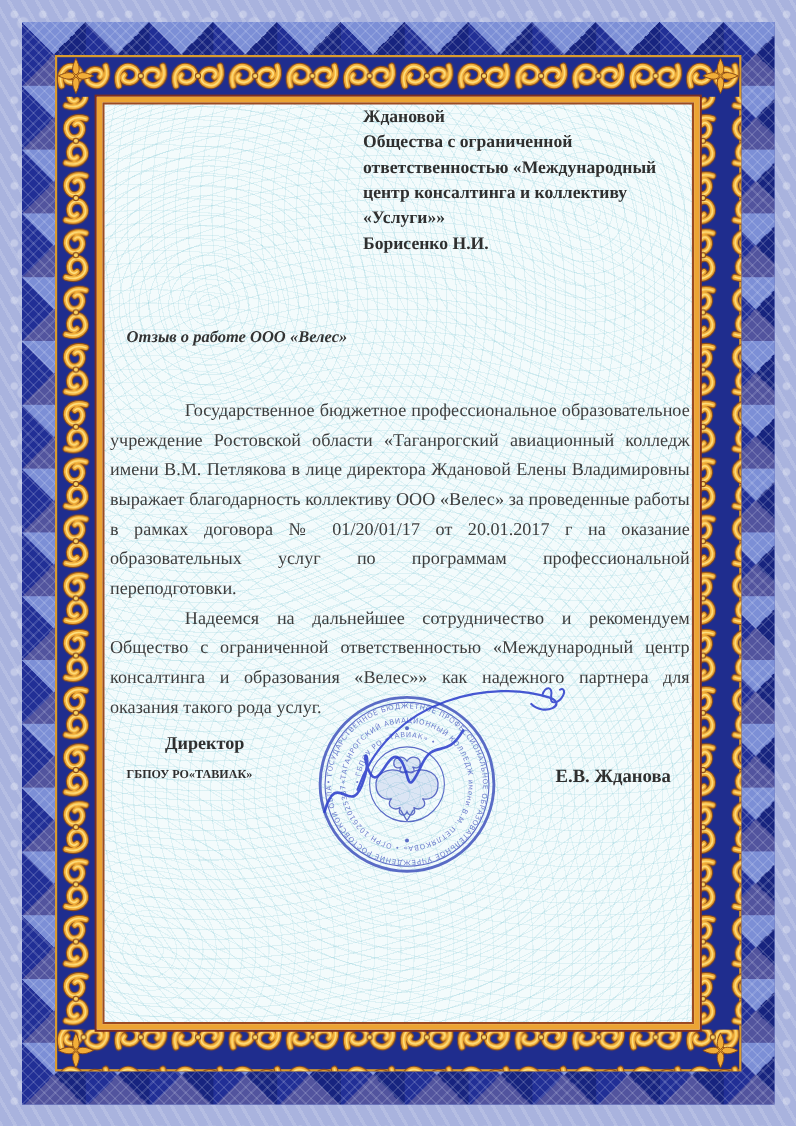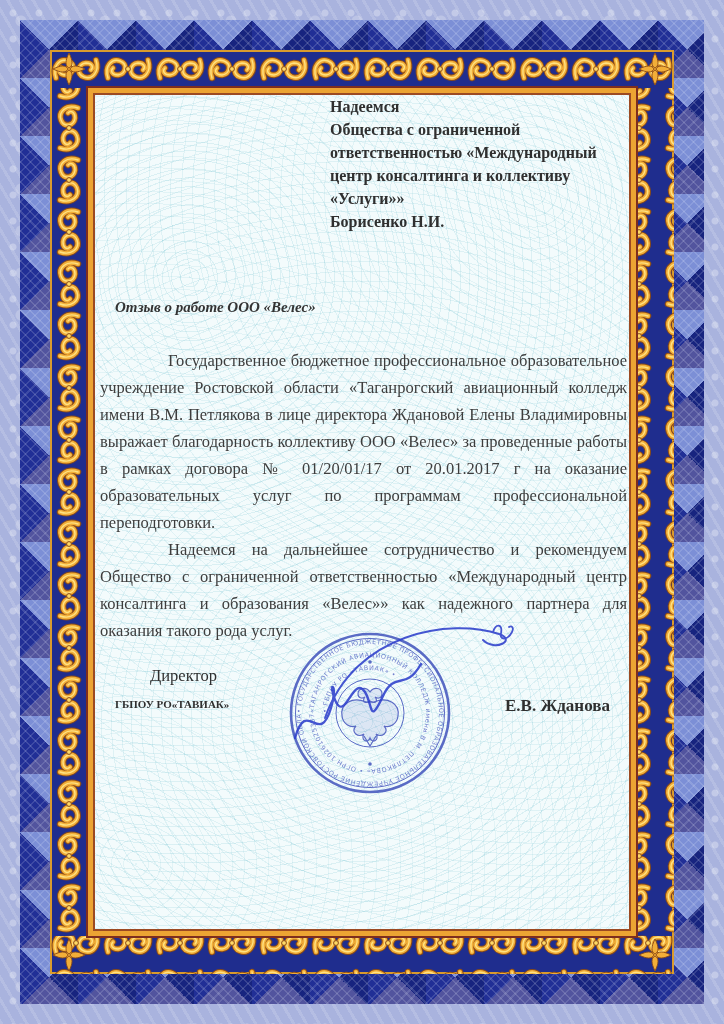--- a/index.html
+++ b/index.html
@@ -44,26 +44,26 @@
   .recipient{
     position:absolute;left:237px;top:2px;
     font-weight:bold;font-size:16px;line-height:23px;color:#2f2f2f;
   }
   .recipient div{white-space:nowrap;}
   .subject{
     position:absolute;left:22px;top:206px;
     font-weight:bold;font-style:italic;font-size:15px;color:#333;
   }
   .body-text{
-    position:absolute;left:7px;top:254px;width:527px;
+    position:absolute;left:7px;top:266px;width:527px;
     font-size:16.5px;line-height:27px;color:#3d3d3d;
     text-align:justify;
   }
   .body-text p{margin:0;text-indent:68px;}
-  .sig-title{position:absolute;left:22px;top:573px;font-weight:normal;font-size:16.5px;color:#2f2f2f;padding-left:35px;}
+  .sig-title{position:absolute;left:22px;top:573px;font-weight:bold;font-size:16.5px;color:#2f2f2f;padding-left:35px;}
   .sig-org{position:absolute;left:22px;top:605px;font-weight:bold;font-size:11px;color:#2f2f2f;}
   .sig-name{position:absolute;left:412px;top:603px;font-weight:bold;font-size:17px;color:#2f2f2f;}
   .stamp-svg{position:absolute;left:162px;top:495px;width:300px;height:230px;pointer-events:none;}
   .stamp-ring-text{font-family:"DejaVu Sans",sans-serif;font-size:6.4px;letter-spacing:.6px;fill:#4a5cc0;opacity:.85;}
 </style>
 </head>
 <body>
 
 <div class="page">
 
@@ -108,21 +108,21 @@
     <rect x="586" y="38" width="38" height="848" fill="url(#gsv)"></rect>
     <use href="#rosette" x="19" y="19"></use>
     <use href="#rosette" x="605" y="19"></use>
     <use href="#rosette" x="19" y="905"></use>
     <use href="#rosette" x="605" y="905"></use>
   </svg>
 
   <div class="inner">
 
     <div class="recipient">
-      <div>Надеемся</div>
+      <div>Ждановой</div>
       <div>Общества с ограниченной</div>
       <div>ответственностью «Международный</div>
       <div>центр консалтинга и коллективу</div>
       <div>«Услуги»»</div>
       <div>Борисенко Н.И.</div>
     </div>
 
     <div class="subject">Отзыв о работе ООО «Велес»</div>
 
     <div class="body-text">

